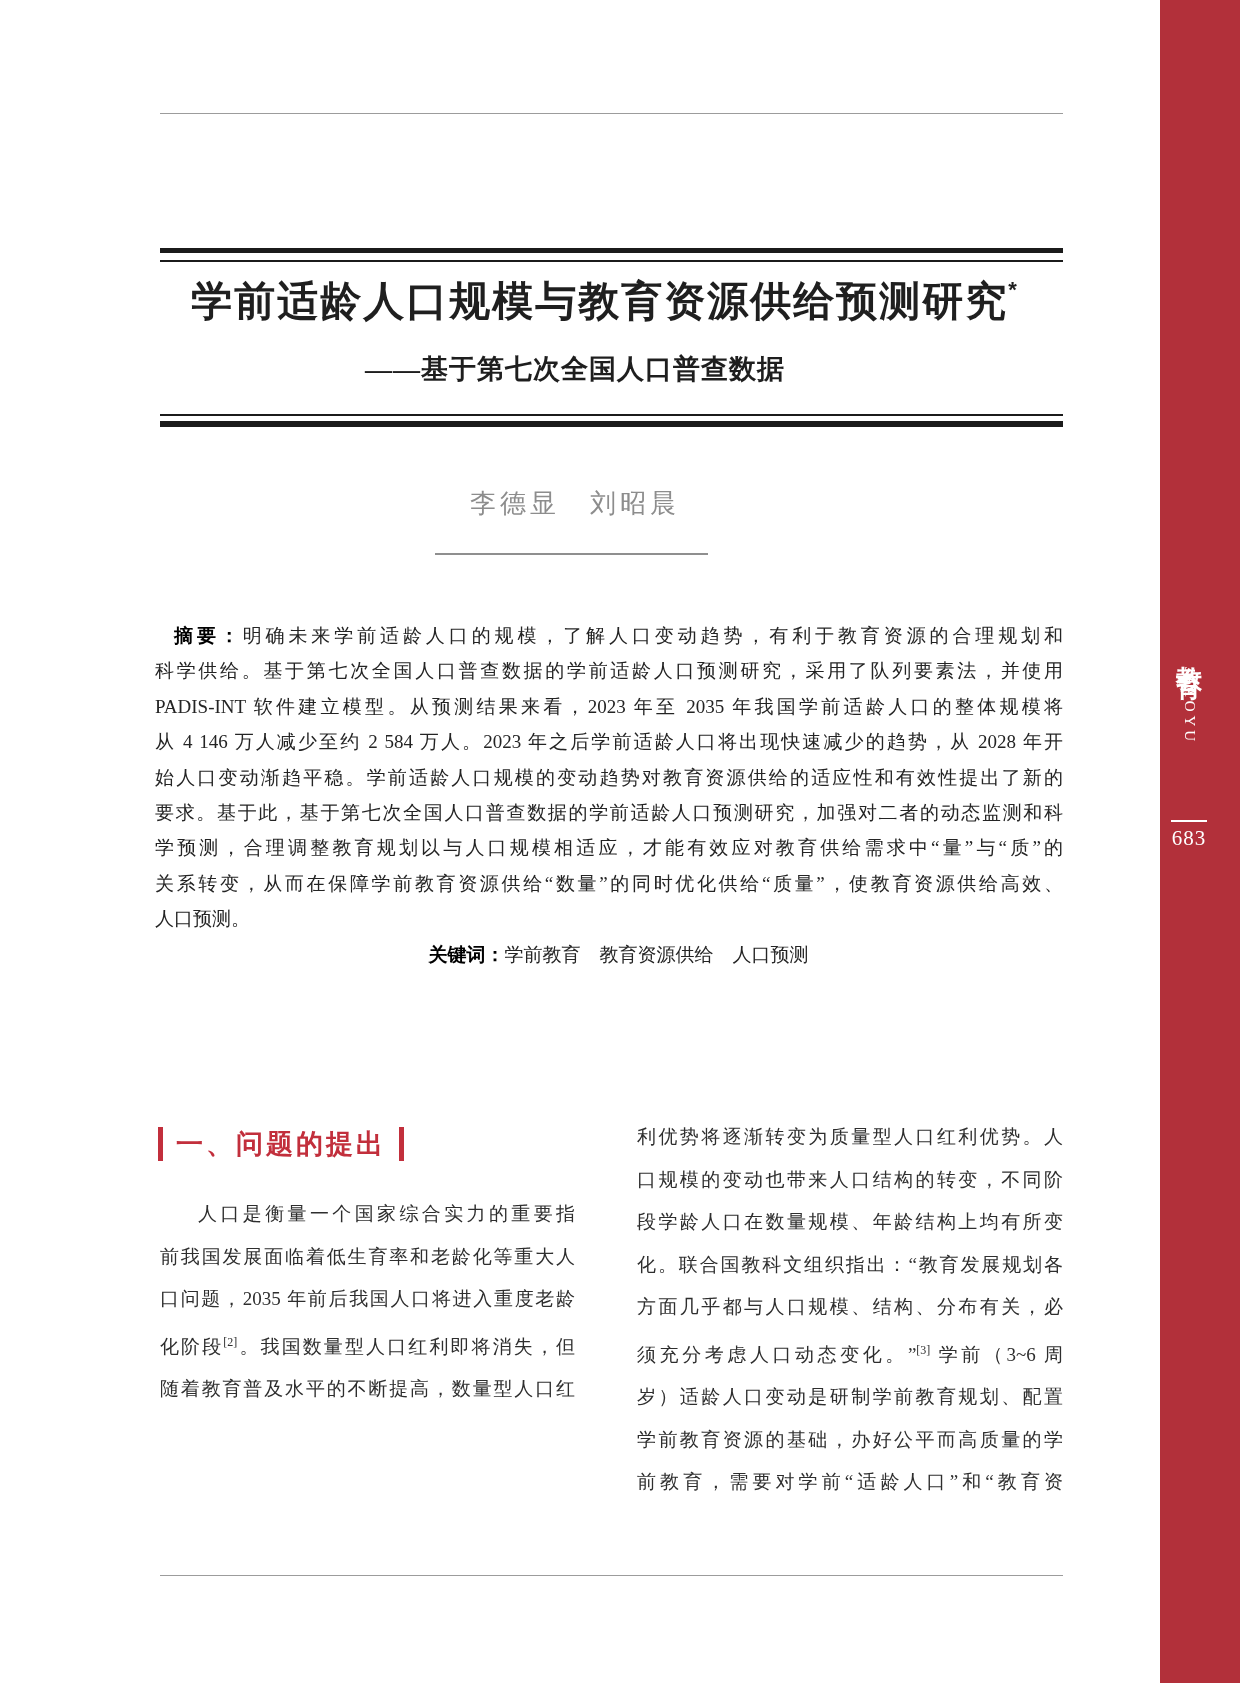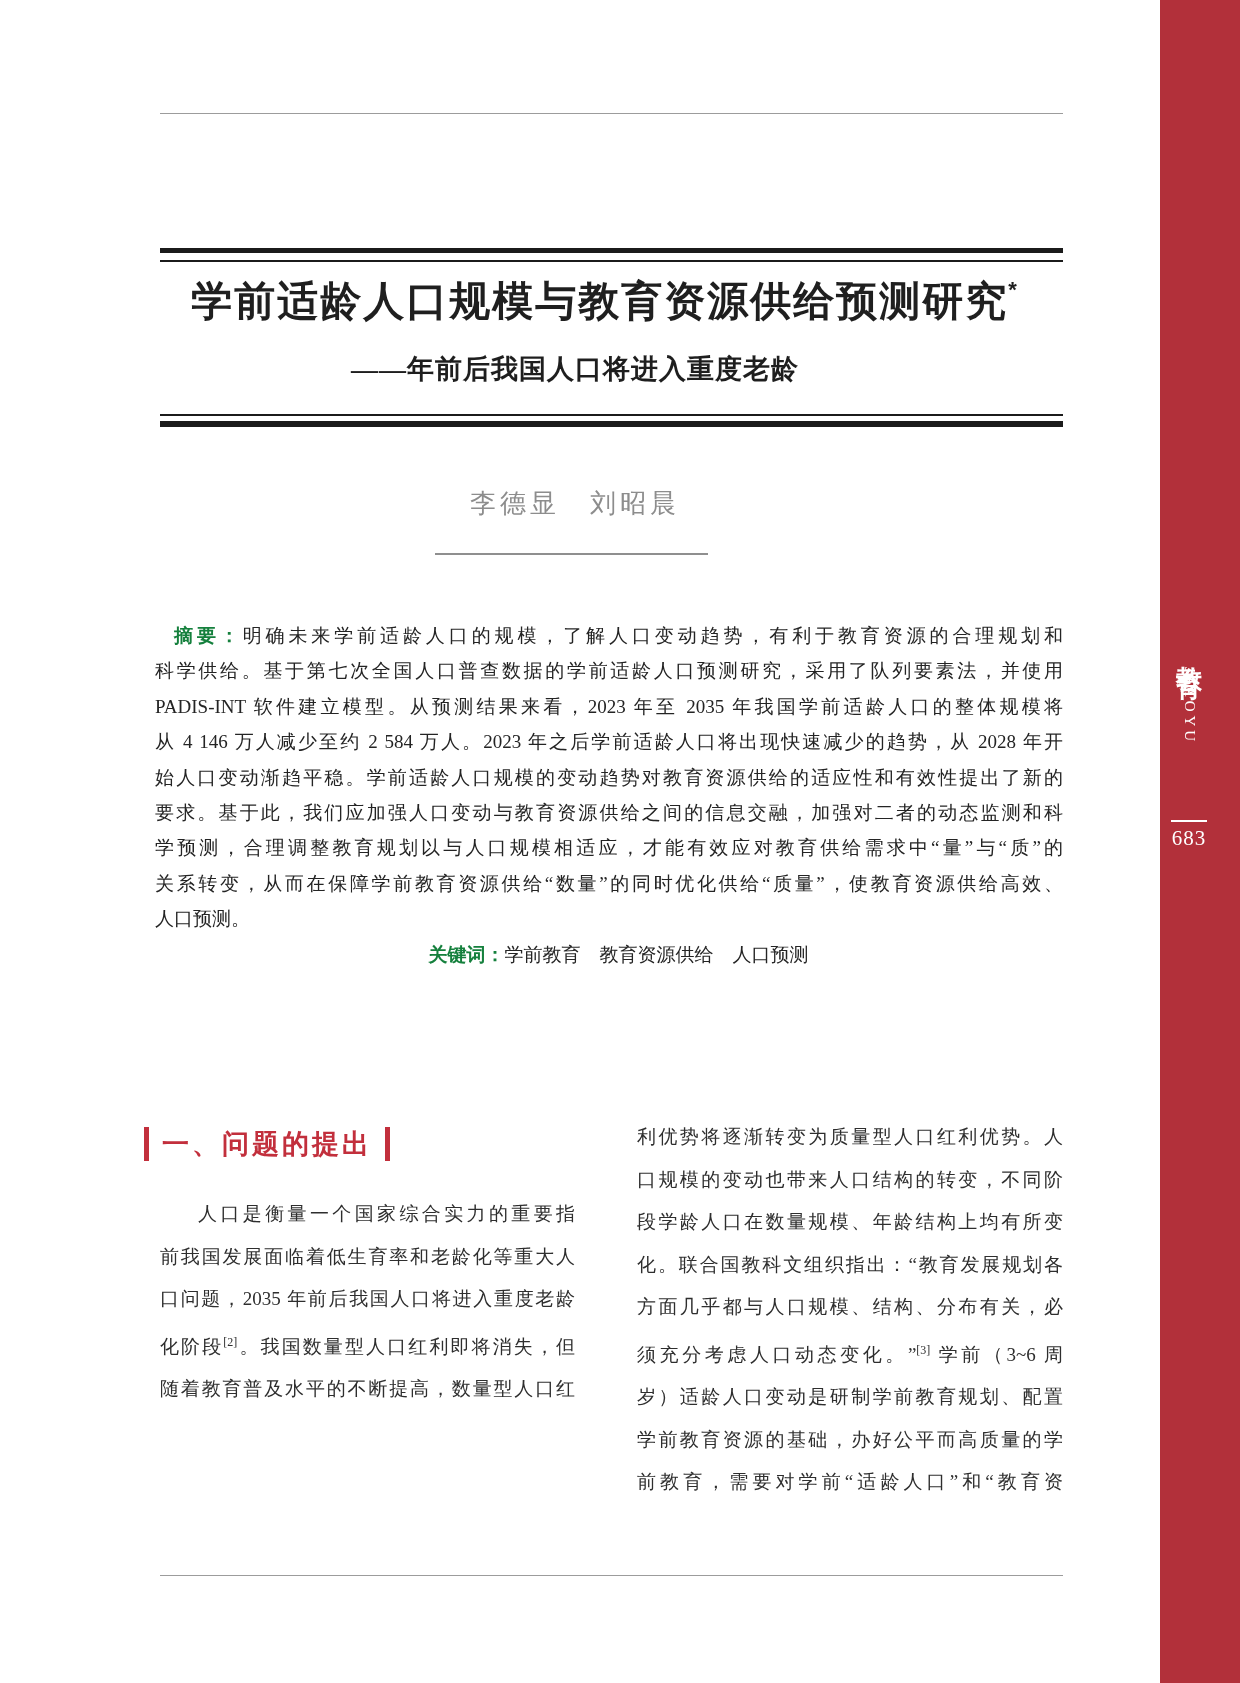--- a/index.html
+++ b/index.html
@@ -16,23 +16,23 @@
             font-weight:bold;font-size:27px;color:#1e1e1e;letter-spacing:1px;}
   .authors{position:absolute;left:160px;top:486px;width:830px;text-align:center;
            font-size:26px;color:#8d8d8d;letter-spacing:4px;}
   .authors-rule{position:absolute;left:435px;top:553px;width:273px;height:2px;background:#8f8f8f;}
   
   .abstract{position:absolute;left:155px;top:618px;width:908px;font-size:19px;color:#242424;}
   .abstract .line{line-height:35.4px;text-align:justify;text-align-last:justify;}
   .abstract .line.first{text-indent:1em;}
   .abstract-rest .line:last-child{text-align-last:left;}
   .kwline{line-height:35.4px;text-indent:1em;text-align:center;}
-  .b{font-family:"Liberation Sans", sans-serif;font-weight:bold;color:#15803d;}
+  .b{font-family:"Liberation Sans", sans-serif;font-weight:bold;color:#000000;}
   
-  .heading{position:absolute;left:144px;top:1126px;display:flex;align-items:center;gap:13px;
+  .heading{position:absolute;left:158px;top:1126px;display:flex;align-items:center;gap:13px;
            color:#c22f3c;font-family:"Liberation Sans", sans-serif;font-weight:bold;
            font-size:27px;letter-spacing:3px;}
   .heading .vbar{width:5px;height:34px;background:#c22f3c;}
   
   .col{position:absolute;font-size:19px;color:#2e2e2e;}
   .col .line{line-height:42.5px;text-align:justify;text-align-last:justify;}
   .col sup{font-size:12px;}
   .col-left{left:160px;top:1193px;width:415px;}
   .col-left .line:first-child{text-indent:2em;}
   .col-right{left:637px;top:1116px;width:426px;}
@@ -54,36 +54,36 @@
 
 <div class="page">
 
   <div class="hairline" style="left:160px;top:113px;width:903px;"></div>
 
   <div class="rule" style="left:160px;top:248px;width:903px;height:5px;"></div>
   <div class="rule" style="left:160px;top:260px;width:903px;height:2px;"></div>
 
   <div class="title"><span>学前适龄人口规模与教育资源供给预测研究</span><sup>*</sup></div>
 
-  <div class="subtitle">——年前后我国人口将进入重度老龄</div>
+  <div class="subtitle">——基于第七次全国人口普查数据</div>
 
   <div class="rule" style="left:160px;top:414px;width:903px;height:2px;"></div>
   <div class="rule" style="left:160px;top:421px;width:903px;height:6px;"></div>
 
   <div class="authors">李德显　刘昭晨</div>
   <div class="authors-rule"></div>
 
   <div class="abstract">
     <div class="line first"><span class="b">摘要：</span><span>明确未来学前适龄人口的规模，了解人口变动趋势，有利于教育资源的合理规划和</span></div>
     <div class="abstract-rest">
         <div class="line">科学供给。基于第七次全国人口普查数据的学前适龄人口预测研究，采用了队列要素法，并使用</div>
         <div class="line">PADIS-INT 软件建立模型。从预测结果来看，2023 年至 2035 年我国学前适龄人口的整体规模将</div>
         <div class="line">从 4 146 万人减少至约 2 584 万人。2023 年之后学前适龄人口将出现快速减少的趋势，从 2028 年开</div>
         <div class="line">始人口变动渐趋平稳。学前适龄人口规模的变动趋势对教育资源供给的适应性和有效性提出了新的</div>
-        <div class="line">要求。基于此，我们应加强人口变动与教育资源供给之间的信息交融，加强对二者的动态监测和科</div>
+        <div class="line">要求。基于此，基于第七次全国人口普查数据的学前适龄人口预测研究，加强对二者的动态监测和科</div>
         <div class="line">学预测，合理调整教育规划以与人口规模相适应，才能有效应对教育供给需求中“量”与“质”的</div>
         <div class="line">关系转变，从而在保障学前教育资源供给“数量”的同时优化供给“质量”，使教育资源供给高效、</div>
         <div class="line">人口预测。</div>
       </div>
     <div class="kwline"><span class="b">关键词：</span><span>学前教育　教育资源供给　人口预测</span></div>
   </div>
 
   <div class="heading">
     <span class="vbar"></span>
     <span>一、问题的提出</span>

